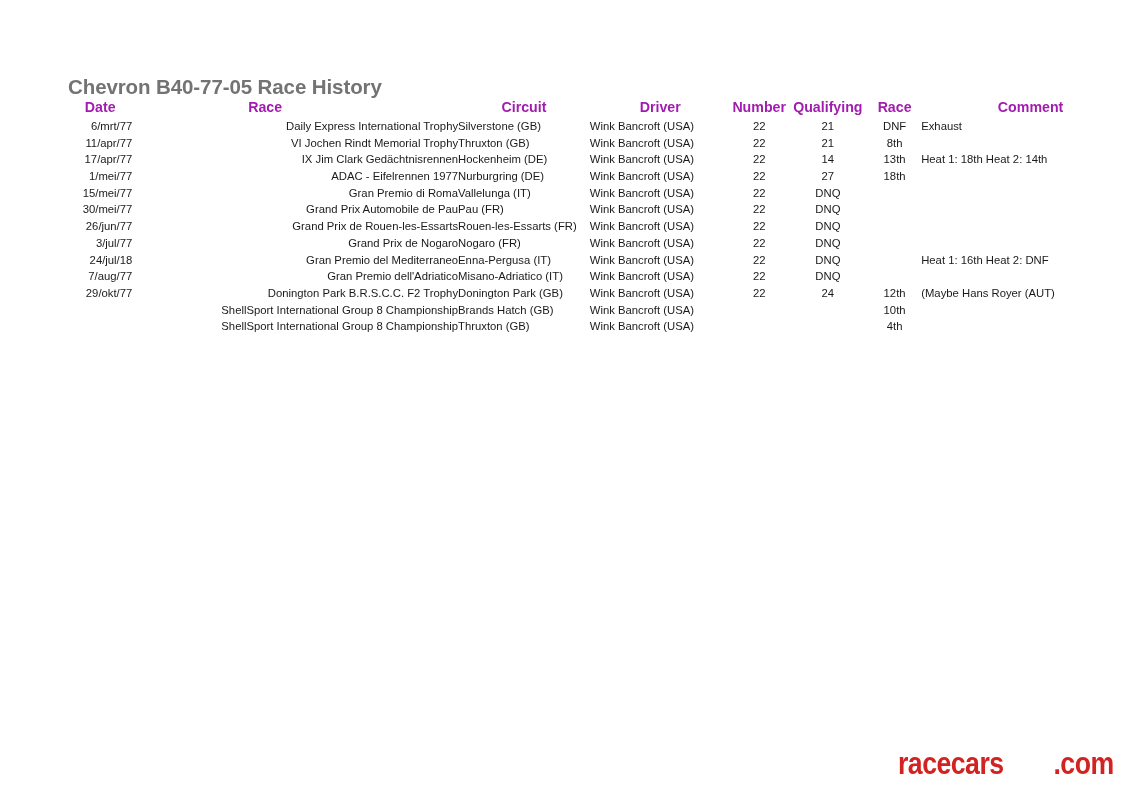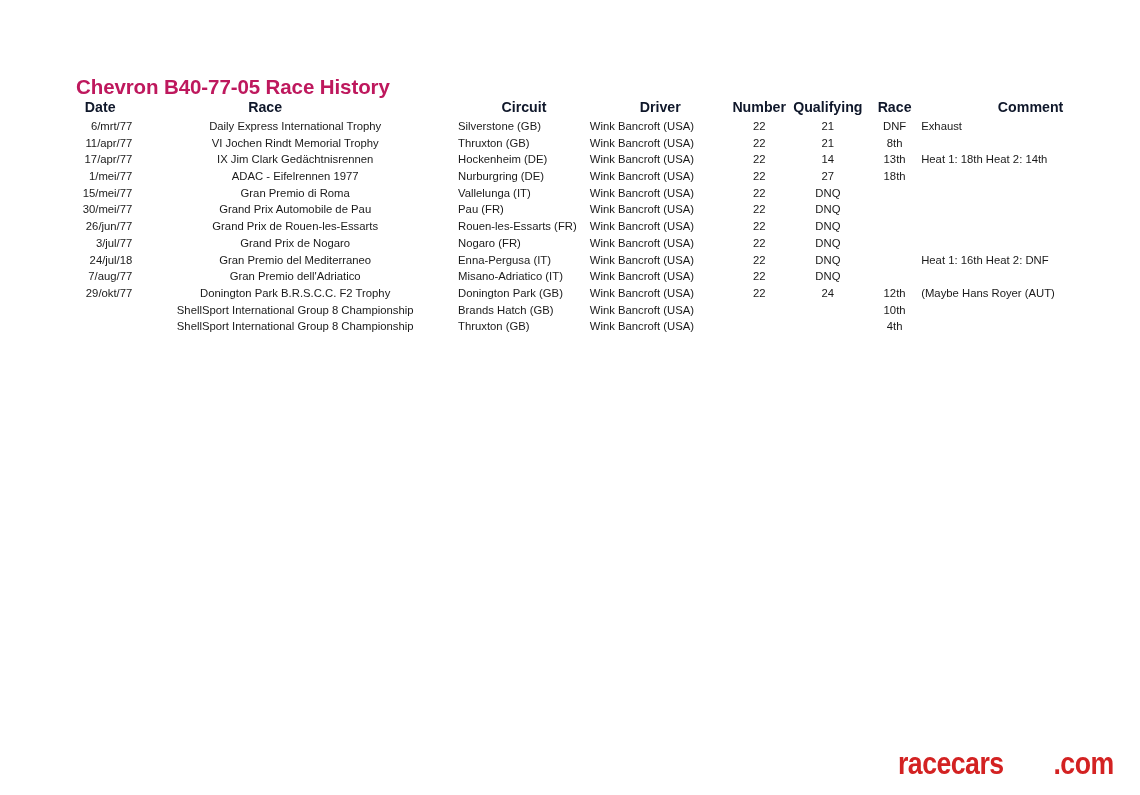--- a/index.html
+++ b/index.html
@@ -22,26 +22,26 @@
     position: absolute;
     left: 0;
     top: 0;
     width: 1140px;
     height: 795px;
   }
 
   
   .title {
     position: absolute;
-    left: 76px;
+    left: 68px;
     top: 75px;
     font-size: 20.5px;
     font-weight: bold;
     letter-spacing: -0.1px;
-    color: #be185d;
+    color: #737373;
     white-space: nowrap;
   }
 
   
   .race-table {
     position: absolute;
     left: 68px;
     top: 100px;
     border-collapse: collapse;
     font-size: 11.3px;
@@ -53,30 +53,30 @@
     padding: 0;
     margin: 0;
     vertical-align: baseline;
     white-space: nowrap;
     font-weight: normal;
   }
   .race-table thead th {
     font-size: 14.2px;
     font-weight: bold;
     height: 21px;
-    color: #0f172a;
+    color: #a21caf;
   }
   .race-table tbody tr {
     height: 16.7px;
     margin-top: 11px;
   }
 
   
   .c-date     { width: 68px;  text-align: right;  padding-right: 5px; }
-  .c-race     { width: 288px; text-align: center; }
+  .c-race     { width: 288px; text-align: right; }
   .c-circuit  { width: 135px; text-align: left; }
   .c-driver   { width: 150px; text-align: left; }
   .c-number   { width: 58px;  text-align: center; }
   .c-qual     { width: 83px;  text-align: center; }
   .c-result   { width: 58px;  text-align: center; }
   .c-comment  { width: 240px; text-align: left; padding-left: 17px; }
 
   
   thead .c-date    { text-align: center; padding-right: 0; }
   thead .c-race    { text-align: center; padding-right: 60px; }

